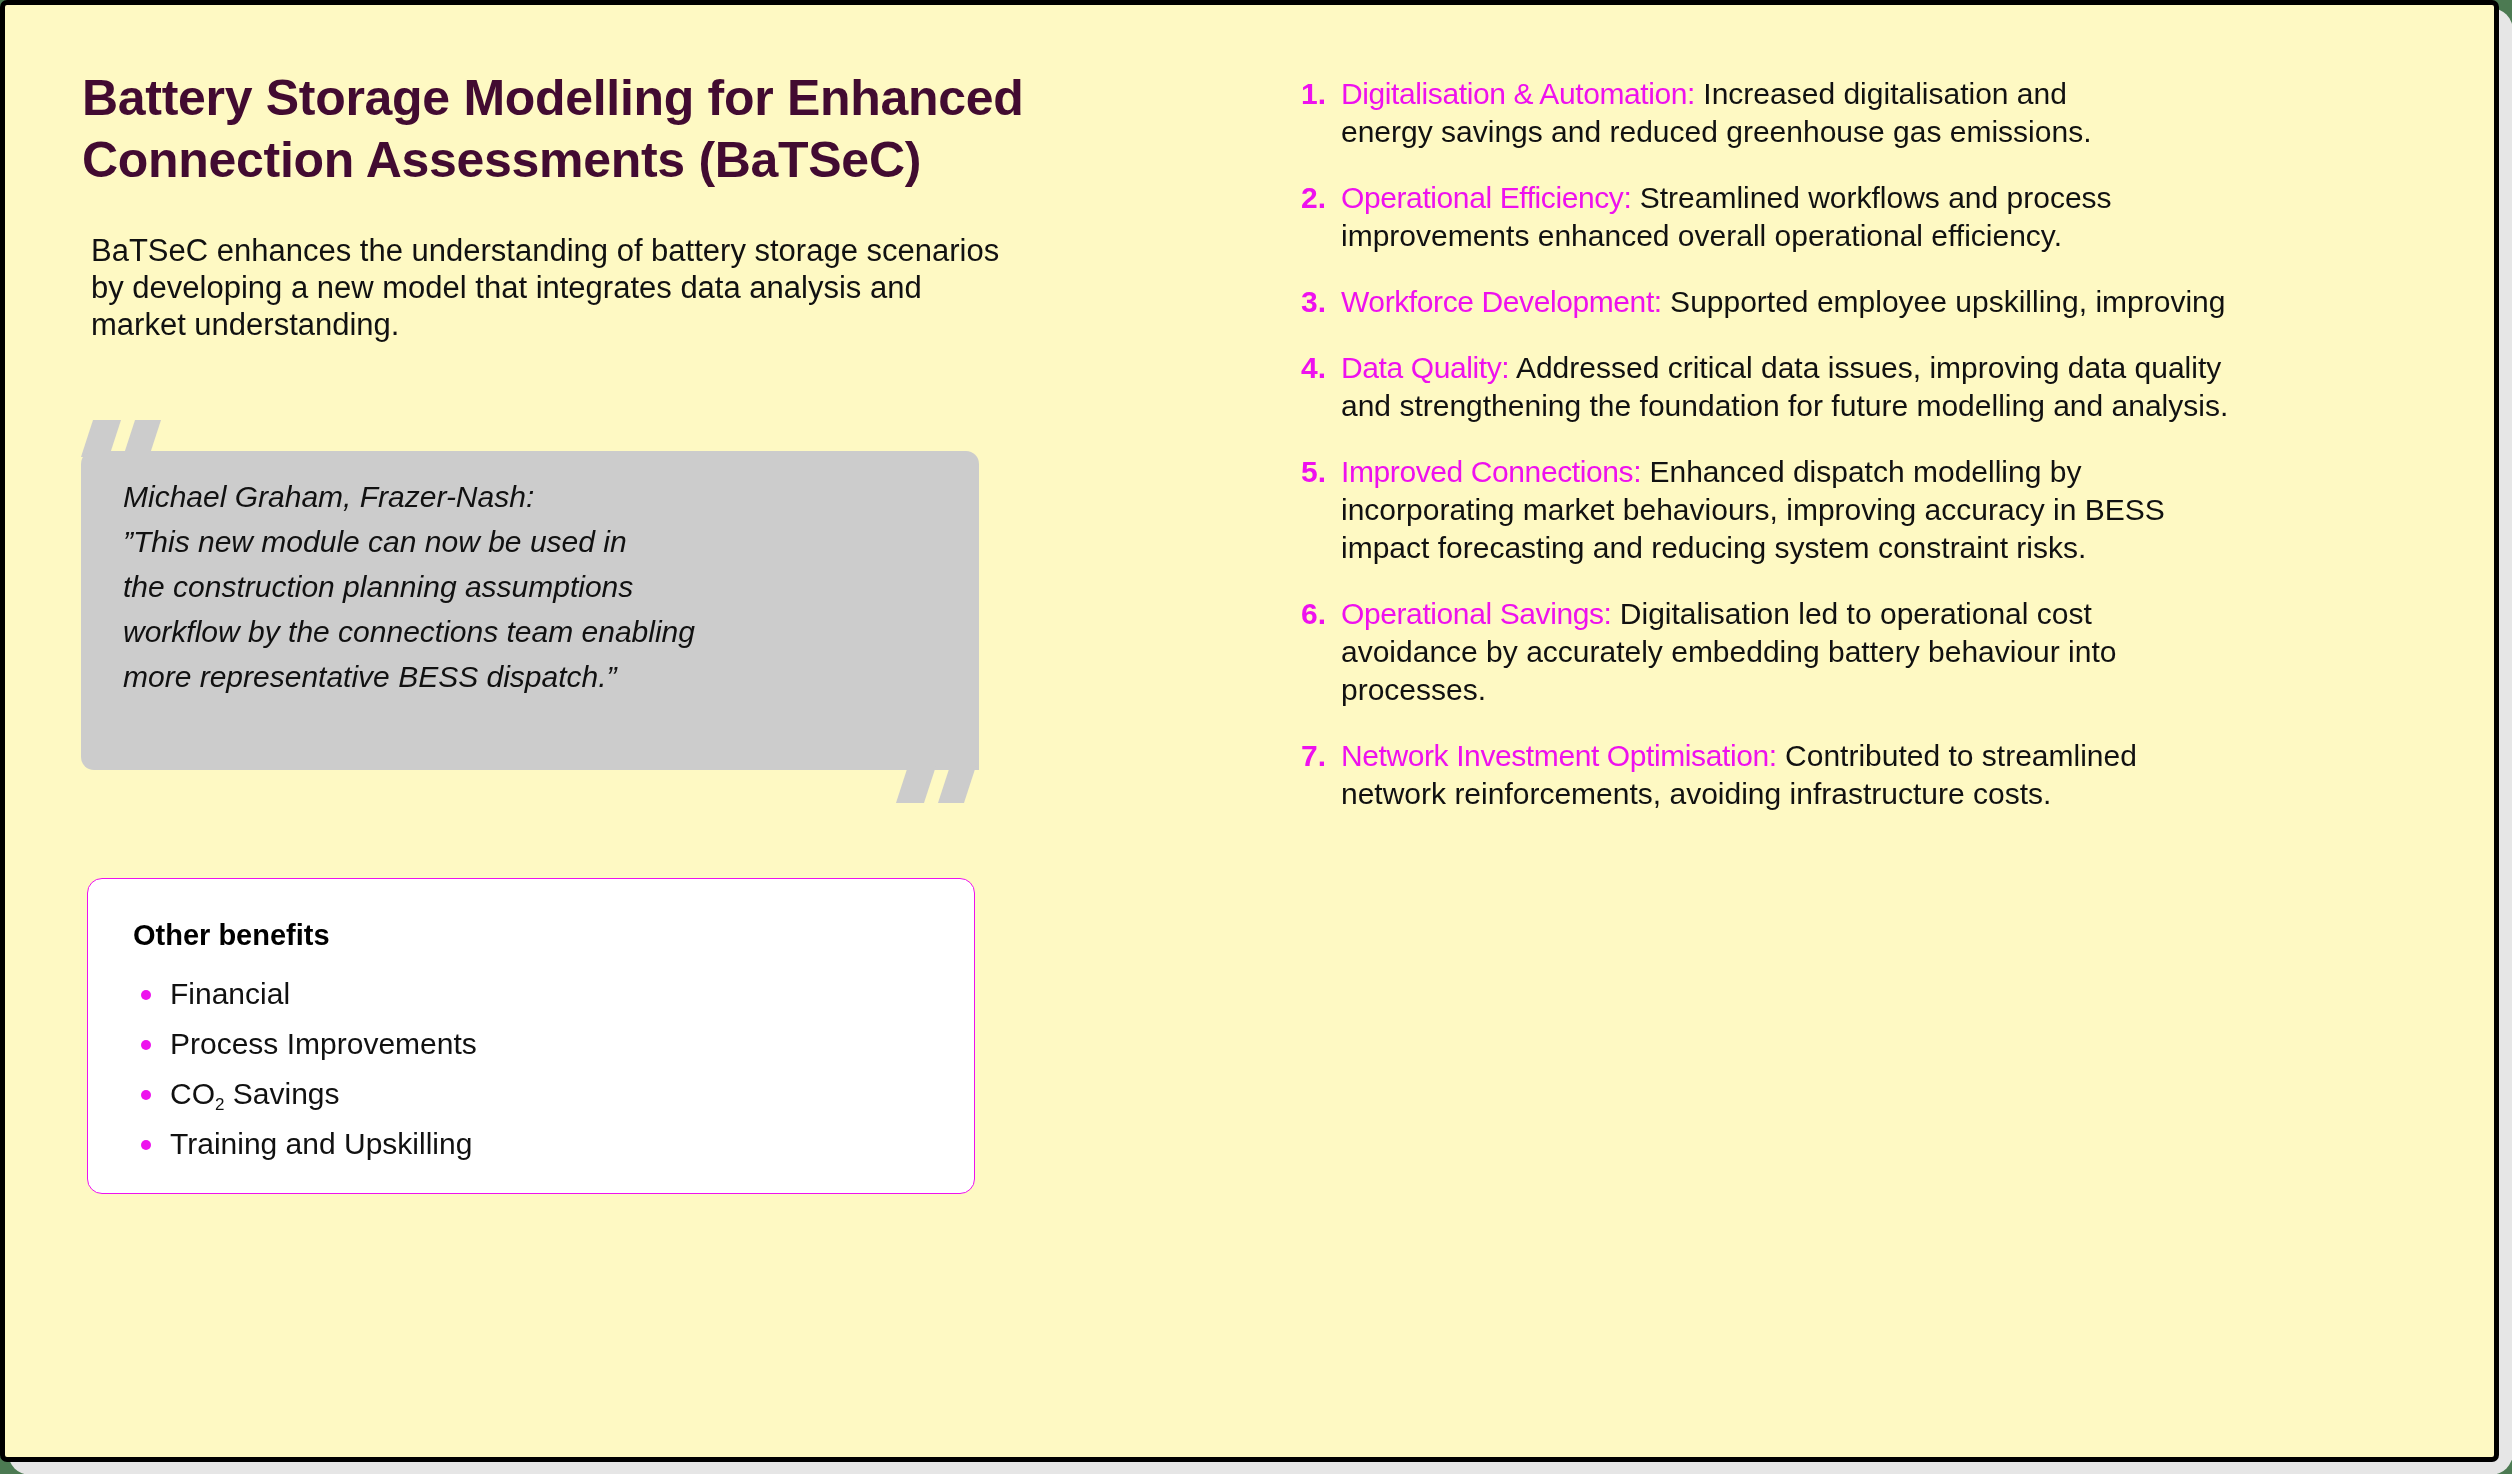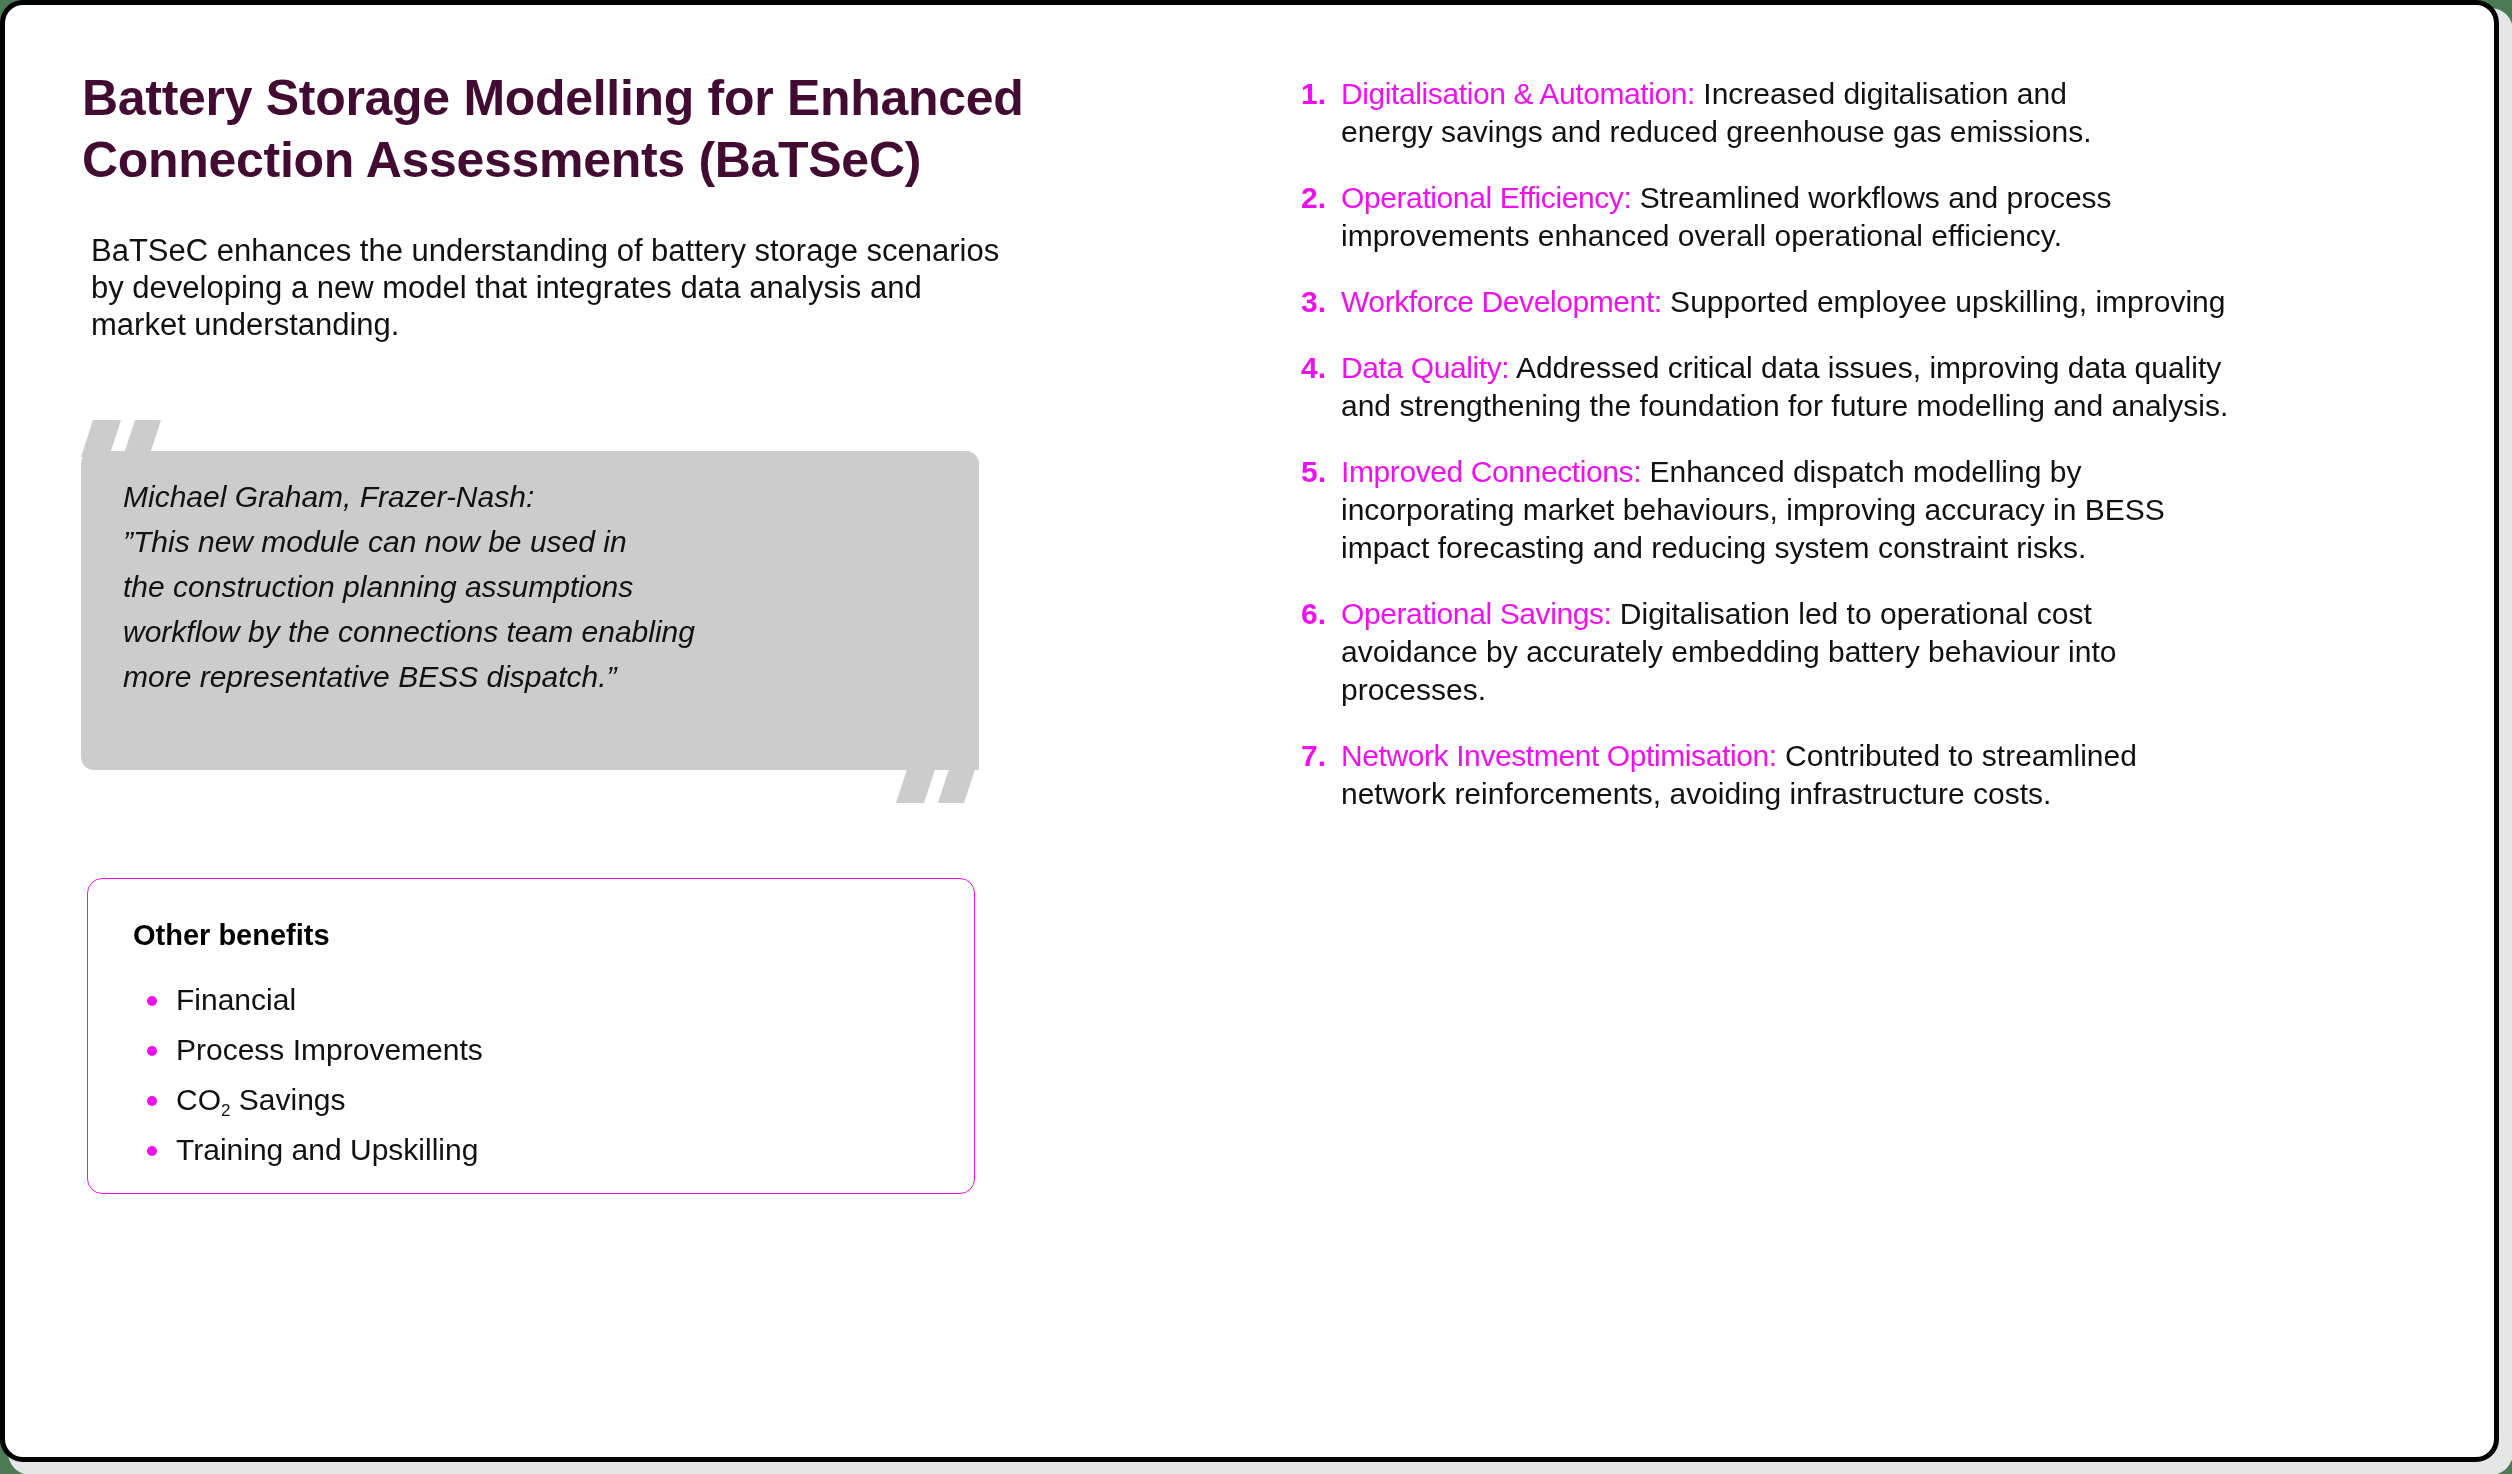--- a/index.html
+++ b/index.html
@@ -22,23 +22,23 @@
     height: 1467px;
     background: #e6e6e6;
     border-radius: 22.5px;
   }
   .card {
     position: absolute;
     left: 0;
     top: 0;
     width: 2489px;
     height: 1452px;
-    background: #ffffff;
+    background: #fef9c3;
     border: 5.6px solid #000;
-    border-radius: 23px;
+    border-radius: 7px;
   }
   .title {
     position: absolute;
     left: 77px;
     top: 62px;
     width: 1124px;
     margin: 0;
     font-weight: 700;
     font-size: 50px;
     line-height: 62px;
@@ -114,21 +114,21 @@
     font-weight: 700;
     font-size: 29px;
     line-height: 37px;
     color: #000;
     margin: 8px;
   }
   .benefits-list {
     position: absolute;
     left: 37px;
     top: 80px;
-    margin: 16px;
+    margin: 10px;
     padding: 0;
     list-style: none;
   }
   .benefits-list li {
     position: relative;
     height: 50px;
     font-size: 30px;
     line-height: 50px;
     color: #111;
     padding-left: 35px;

